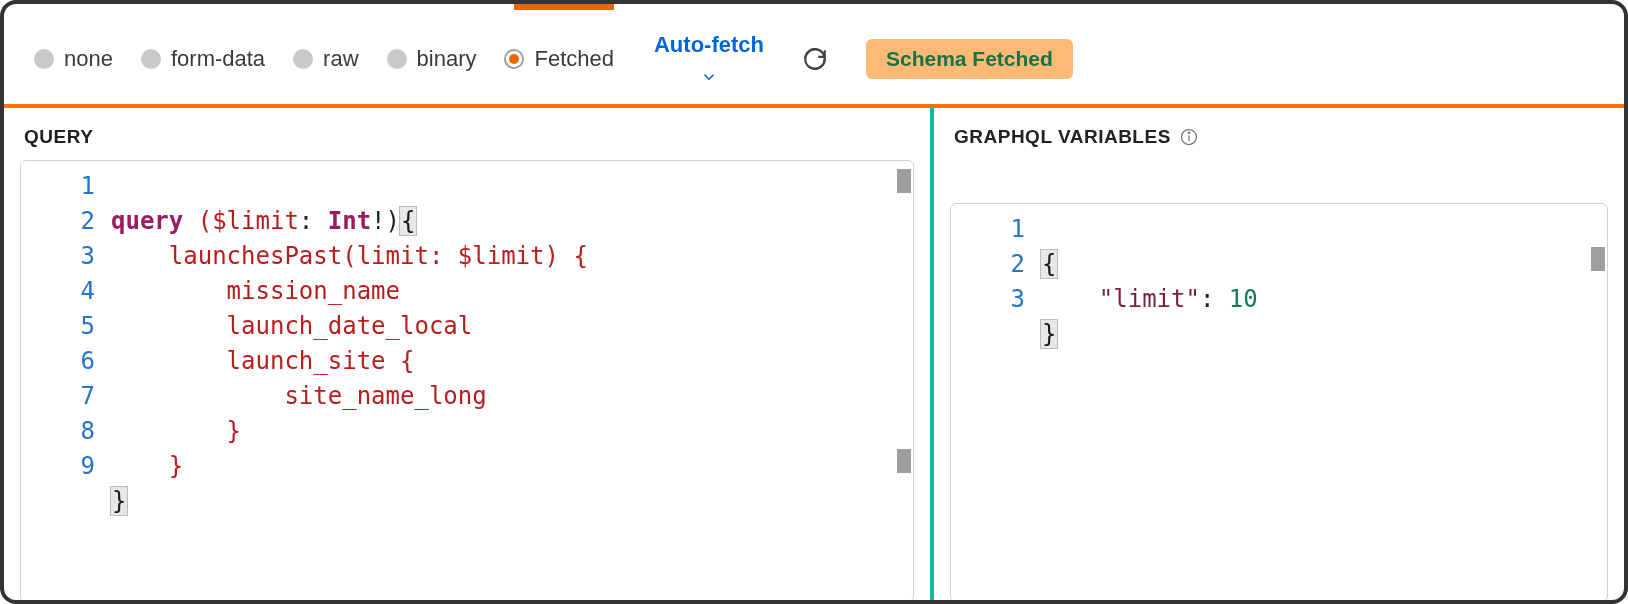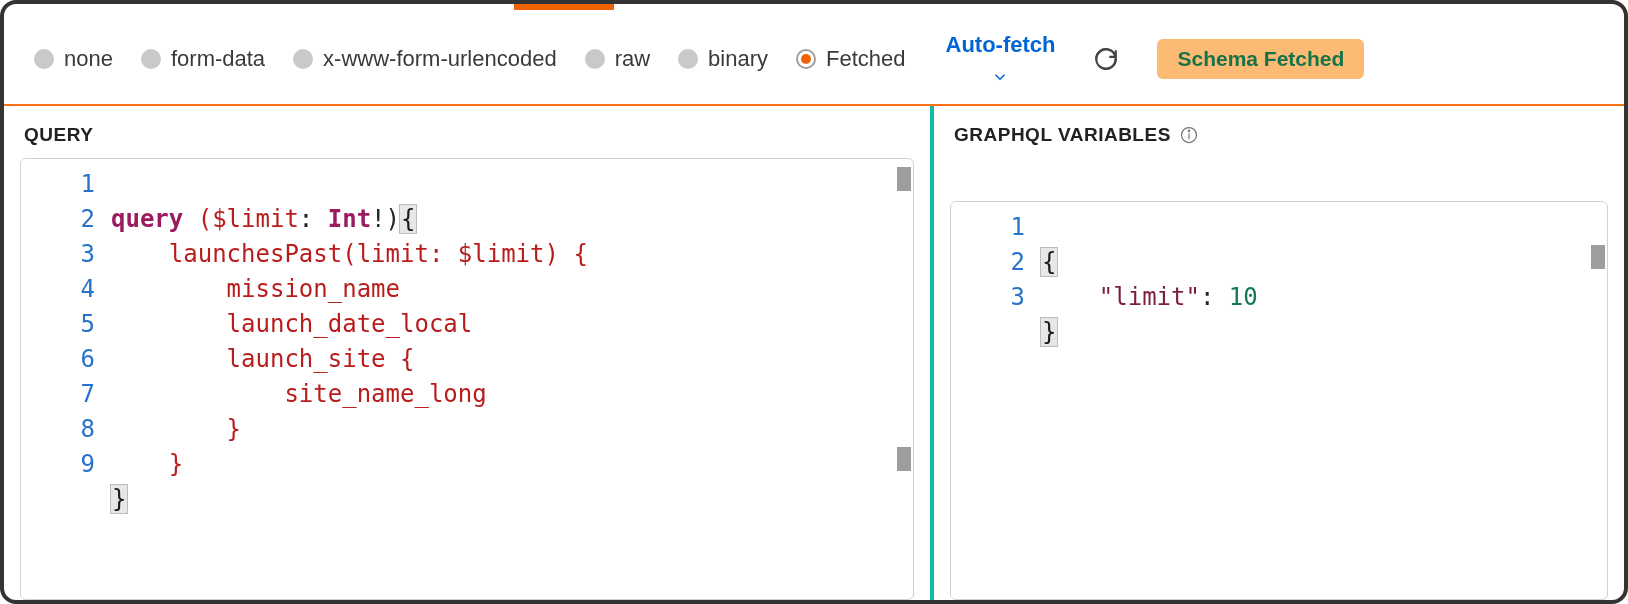--- a/index.html
+++ b/index.html
@@ -21,21 +21,21 @@
     width:100px;
     height:6px;
     background:#ef6402;
   }
   
   .toolbar{
     display:flex;
     align-items:center;
     gap:28px;
     padding:28px 30px 18px 30px;
-    border-bottom:2px solid #f97316;
+    border-bottom:4px solid #f97316;
   }
   .radio{
     display:flex;
     align-items:center;
     gap:10px;
     cursor:pointer;
     font-size:22px;
     color:#3a3a3a;
   }
   .radio .dot{
@@ -152,24 +152,20 @@
 <div class="orange-bar"></div>
 
 <div class="toolbar">
   <label class="radio">
     <span class="dot"></span>
     <span>none</span>
   </label>
   <label class="radio">
     <span class="dot"></span>
     <span>form-data</span>
-  </label>
-  <label class="radio">
-    <span class="dot"></span>
-    <span>x-www-form-urlencoded</span>
   </label>
   <label class="radio">
     <span class="dot"></span>
     <span>raw</span>
   </label>
   <label class="radio">
     <span class="dot"></span>
     <span>binary</span>
   </label>
   <label class="radio selected">

